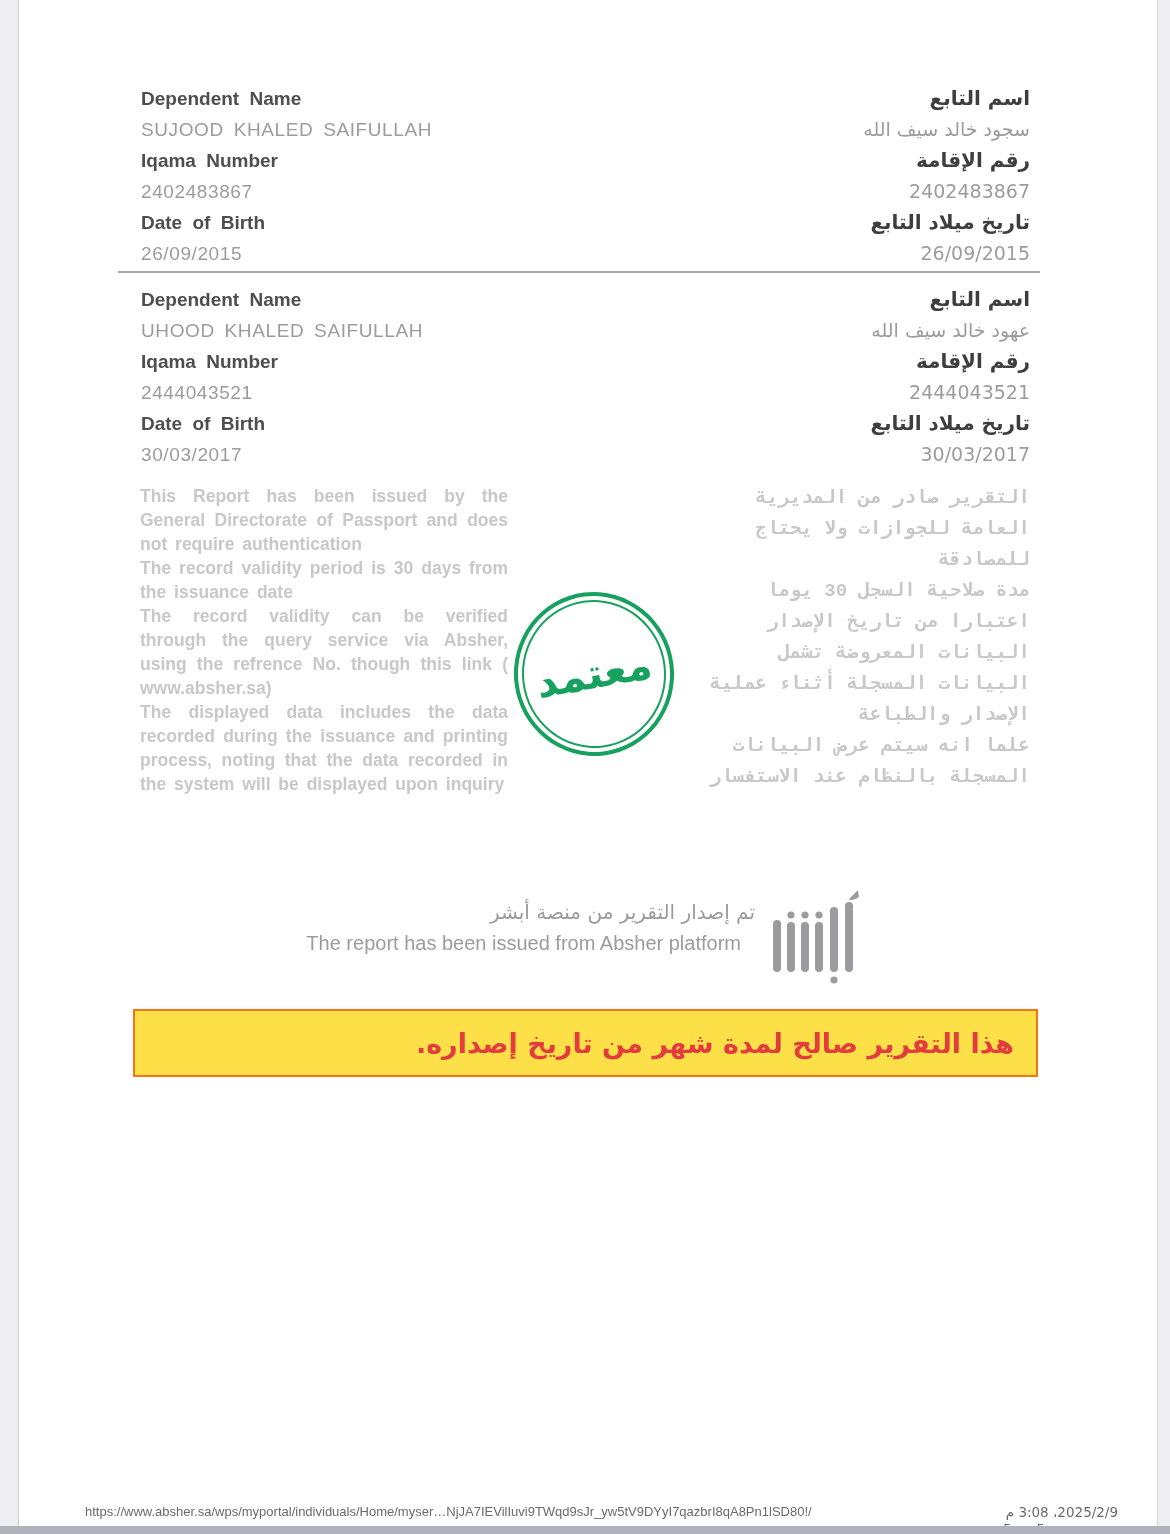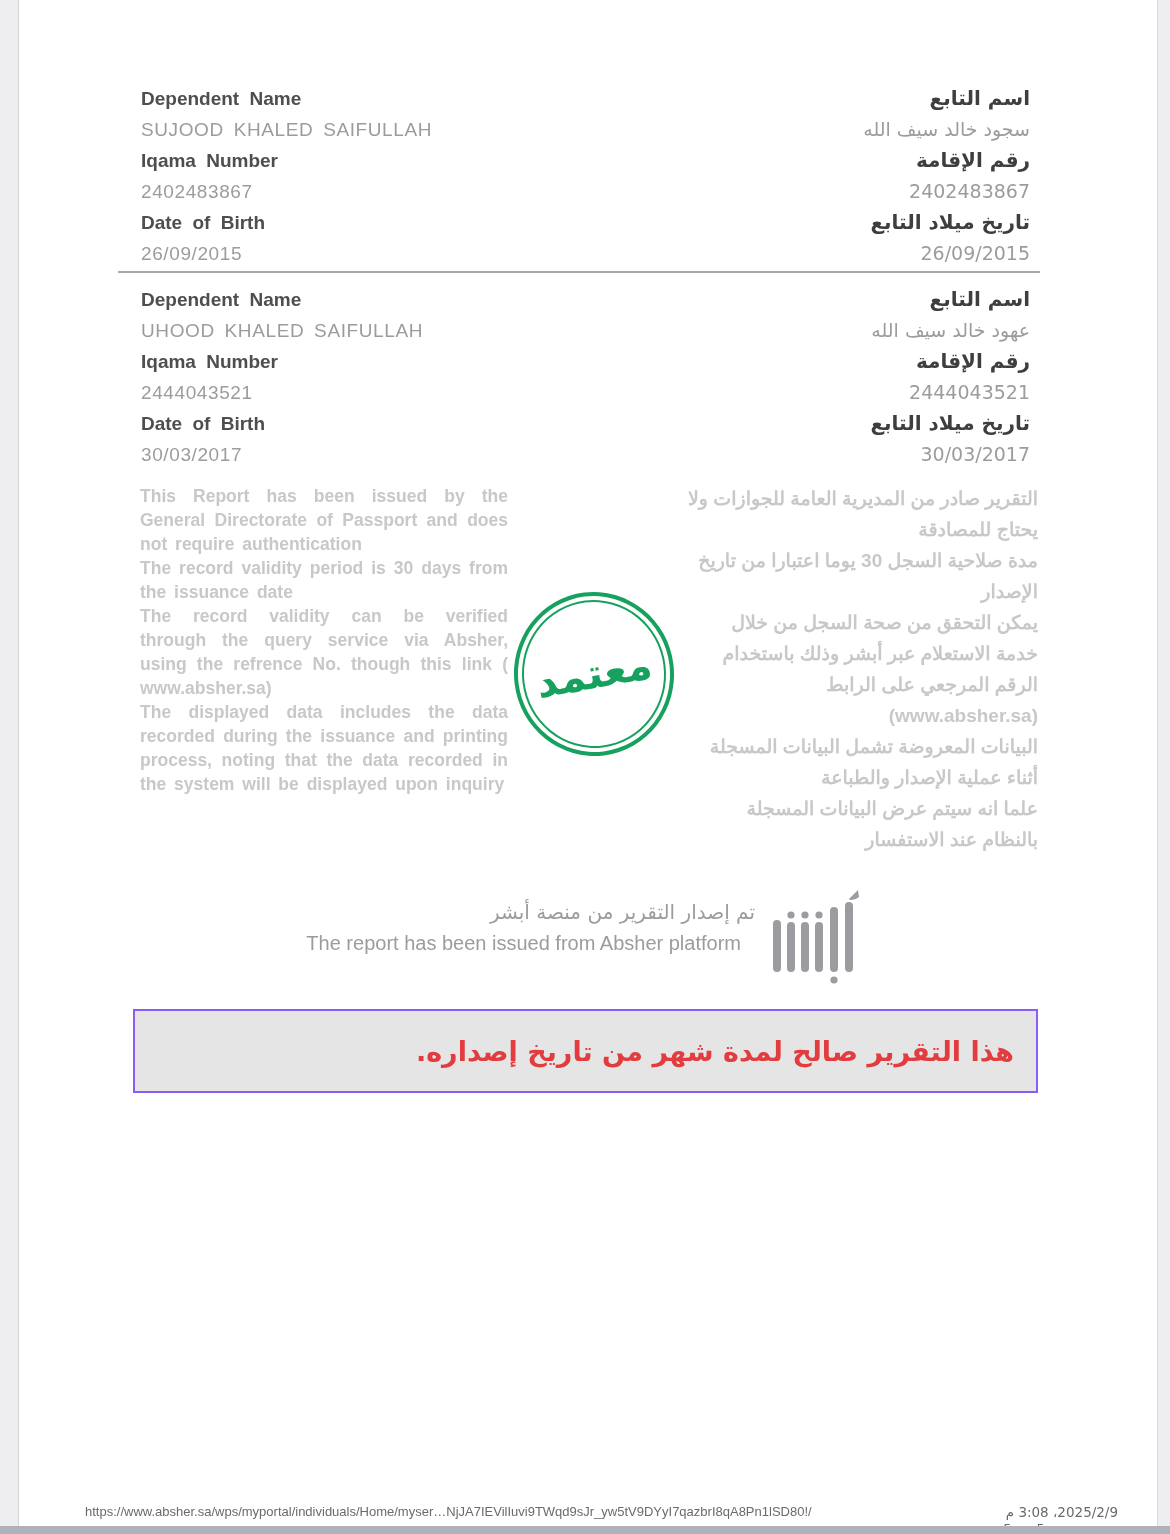--- a/index.html
+++ b/index.html
@@ -20,41 +20,41 @@
   .lbl-en{font-weight:bold;color:#4e4e50;font-size:19px;word-spacing:5px;}
   .val-en{color:#9c9c9e;font-size:19px;letter-spacing:.6px;word-spacing:4px;}
   .lbl-ar{font-weight:bold;color:#3e3e40;font-size:20px;}
   .val-ar{color:#9c9c9e;font-size:19px;}
   .divider{position:absolute;left:118px;top:271px;width:922px;height:2px;background:#a9a9ab;}
 
   
   .disc-en{position:absolute;left:140px;top:484px;width:368px;font-size:17.5px;font-weight:bold;
     color:#c8c8ca;line-height:24px;text-align:justify;word-spacing:3px;}
   .disc-en p{margin:0;}
-  .disc-ar{position:absolute;right:132px;top:483px;width:352px;font-size:19px;font-weight:bold;
-    color:#c8c8ca;line-height:31px;direction:rtl;text-align:right;font-family:Liberation Sans, sans-serif;}
+  .disc-ar{position:absolute;right:140px;top:483px;width:352px;font-size:19px;font-weight:bold;
+    color:#c8c8ca;line-height:31px;direction:rtl;text-align:right;font-family:Liberation Mono, monospace;}
   .disc-ar p{margin:0;}
 
   
   .stamp{position:absolute;left:514px;top:592px;width:160px;height:164px;transform:rotate(-7deg);}
   .stamp-outer{position:absolute;left:0;top:0;right:0;bottom:0;border:4px solid #17a15e;border-radius:50%;}
   .stamp-inner{position:absolute;left:8px;top:8px;right:8px;bottom:8px;border:2.5px solid #17a15e;border-radius:50%;}
   .stamp-text{position:absolute;left:0;top:0;width:100%;height:100%;display:flex;align-items:center;justify-content:center;
     color:#17a15e;font-size:41px;font-weight:bold;font-family:"DejaVu Sans",sans-serif;transform:rotate(-3deg);}
 
   
   .issued-ar{position:absolute;right:415px;top:900px;font-size:20px;color:#9c9c9e;direction:rtl;
     font-family:"DejaVu Sans",sans-serif;white-space:nowrap;}
   .issued-en{position:absolute;right:429px;top:932px;font-size:20px;color:#9c9c9e;white-space:nowrap;}
   .absher-logo{position:absolute;left:770px;top:889px;width:92px;height:98px;}
   .absher-logo svg{display:block;width:100%;height:100%;}
 
   
-  .notice{position:absolute;left:133px;top:1009px;width:905px;height:84px;border:2px solid #8b5cf6;
-    background:#e5e5e5;box-sizing:border-box;display:flex;align-items:center;direction:rtl;padding-right:22px;}
+  .notice{position:absolute;left:133px;top:1009px;width:905px;height:68px;border:2px solid #f97316;
+    background:#fde047;box-sizing:border-box;display:flex;align-items:center;direction:rtl;padding-right:22px;}
   .notice-text{color:#e23c3e;font-weight:bold;font-size:27px;font-family:"DejaVu Sans",sans-serif;white-space:nowrap;}
 
   
   .footer-url{position:absolute;left:85px;top:1504px;font-size:13px;color:#6a6a6c;white-space:nowrap;}
   .footer-date{position:absolute;right:52px;top:1504px;font-size:13.5px;color:#6a6a6c;direction:rtl;
     font-family:"DejaVu Sans",sans-serif;white-space:nowrap;}
   .footer-page{position:absolute;right:88px;top:1521px;font-size:13px;color:#6a6a6c;direction:rtl;
     font-family:"DejaVu Sans",sans-serif;white-space:nowrap;z-index:4;}
 </style>
 </head>
@@ -107,21 +107,20 @@
 <div class="disc-en">
   <p>This Report has been issued by the General Directorate of Passport and does not require authentication</p>
   <p>The record validity period is 30 days from the issuance date</p>
   <p>The record validity can be verified through the query service via Absher, using the refrence No. though this link ( www.absher.sa)</p>
   <p>The displayed data includes the data recorded during the issuance and printing process, noting that the data recorded in the system will be displayed upon inquiry</p>
 </div>
 
 <div class="disc-ar" dir="rtl">
   <p>التقرير صادر من المديرية العامة للجوازات ولا يحتاج للمصادقة</p>
   <p>مدة صلاحية السجل 30 يوما اعتبارا من تاريخ الإصدار</p>
-  <p>يمكن التحقق من صحة السجل من خلال خدمة الاستعلام عبر أبشر وذلك باستخدام الرقم المرجعي على الرابط (www.absher.sa)</p>
   <p>البيانات المعروضة تشمل البيانات المسجلة أثناء عملية الإصدار والطباعة</p>
   <p>علما انه سيتم عرض البيانات المسجلة بالنظام عند الاستفسار</p>
 </div>
 
 <div class="stamp">
   <div class="stamp-outer"></div>
   <div class="stamp-inner"></div>
   <div class="stamp-text">معتمد</div>
 </div>
 

